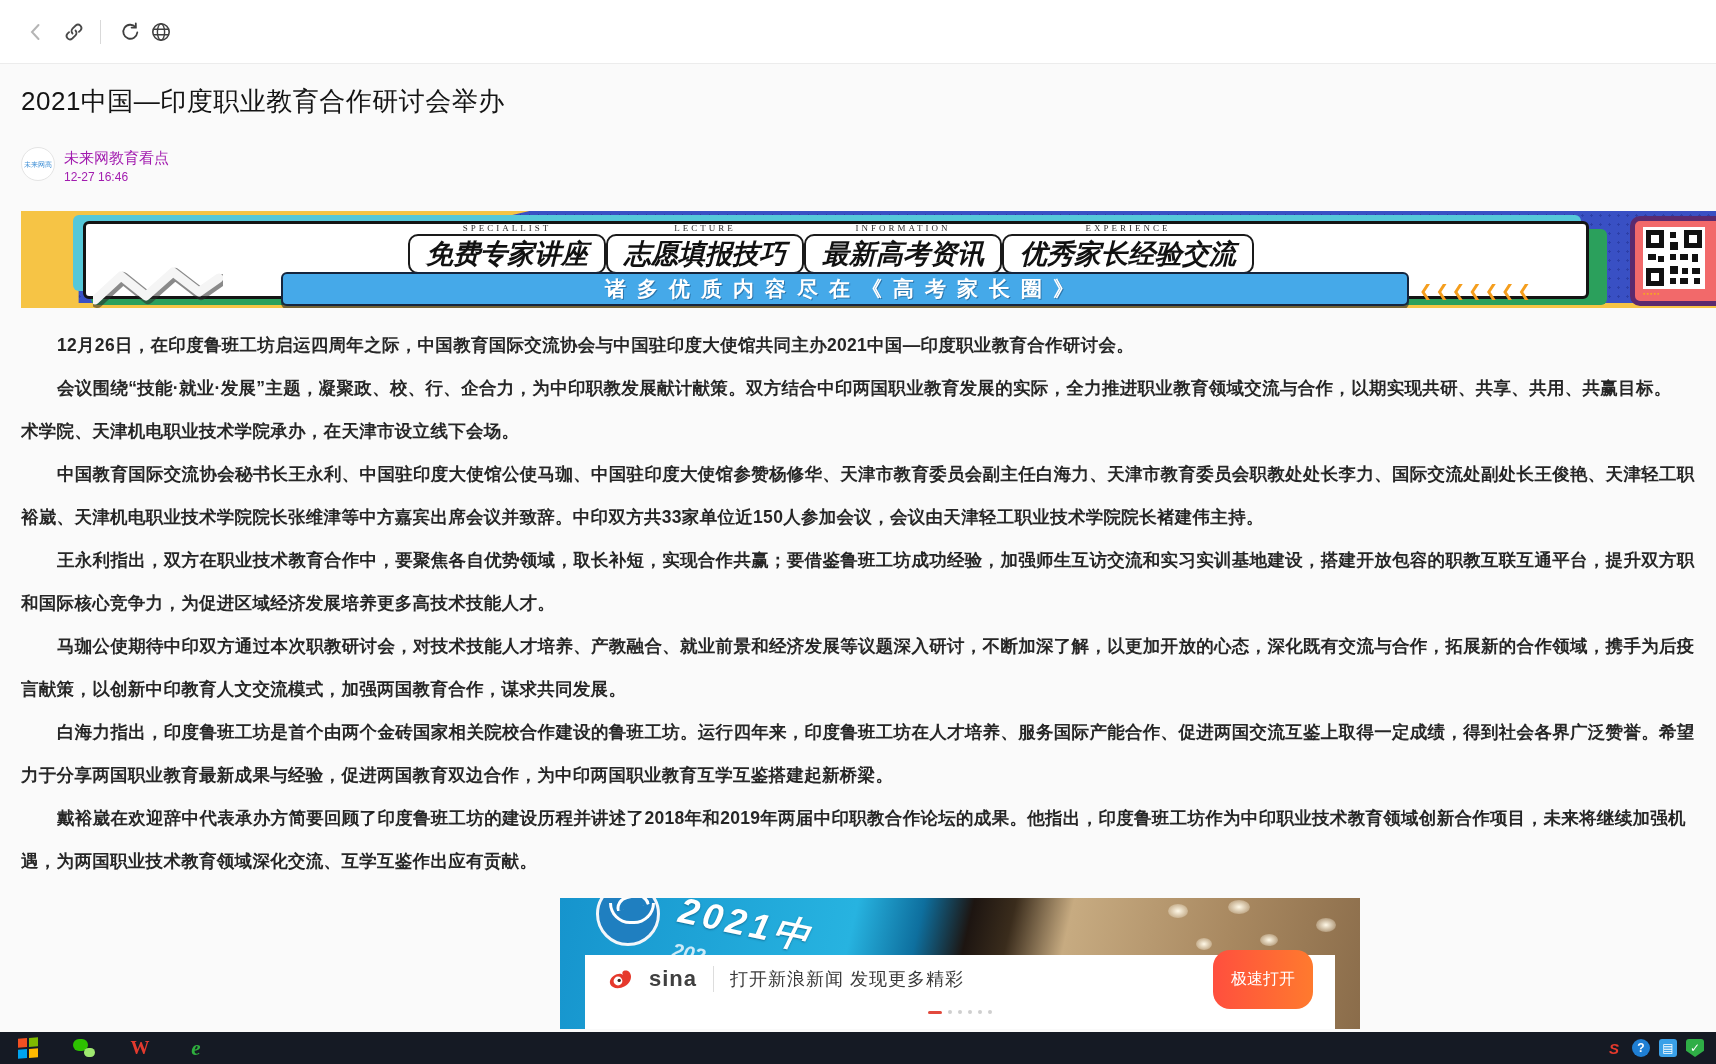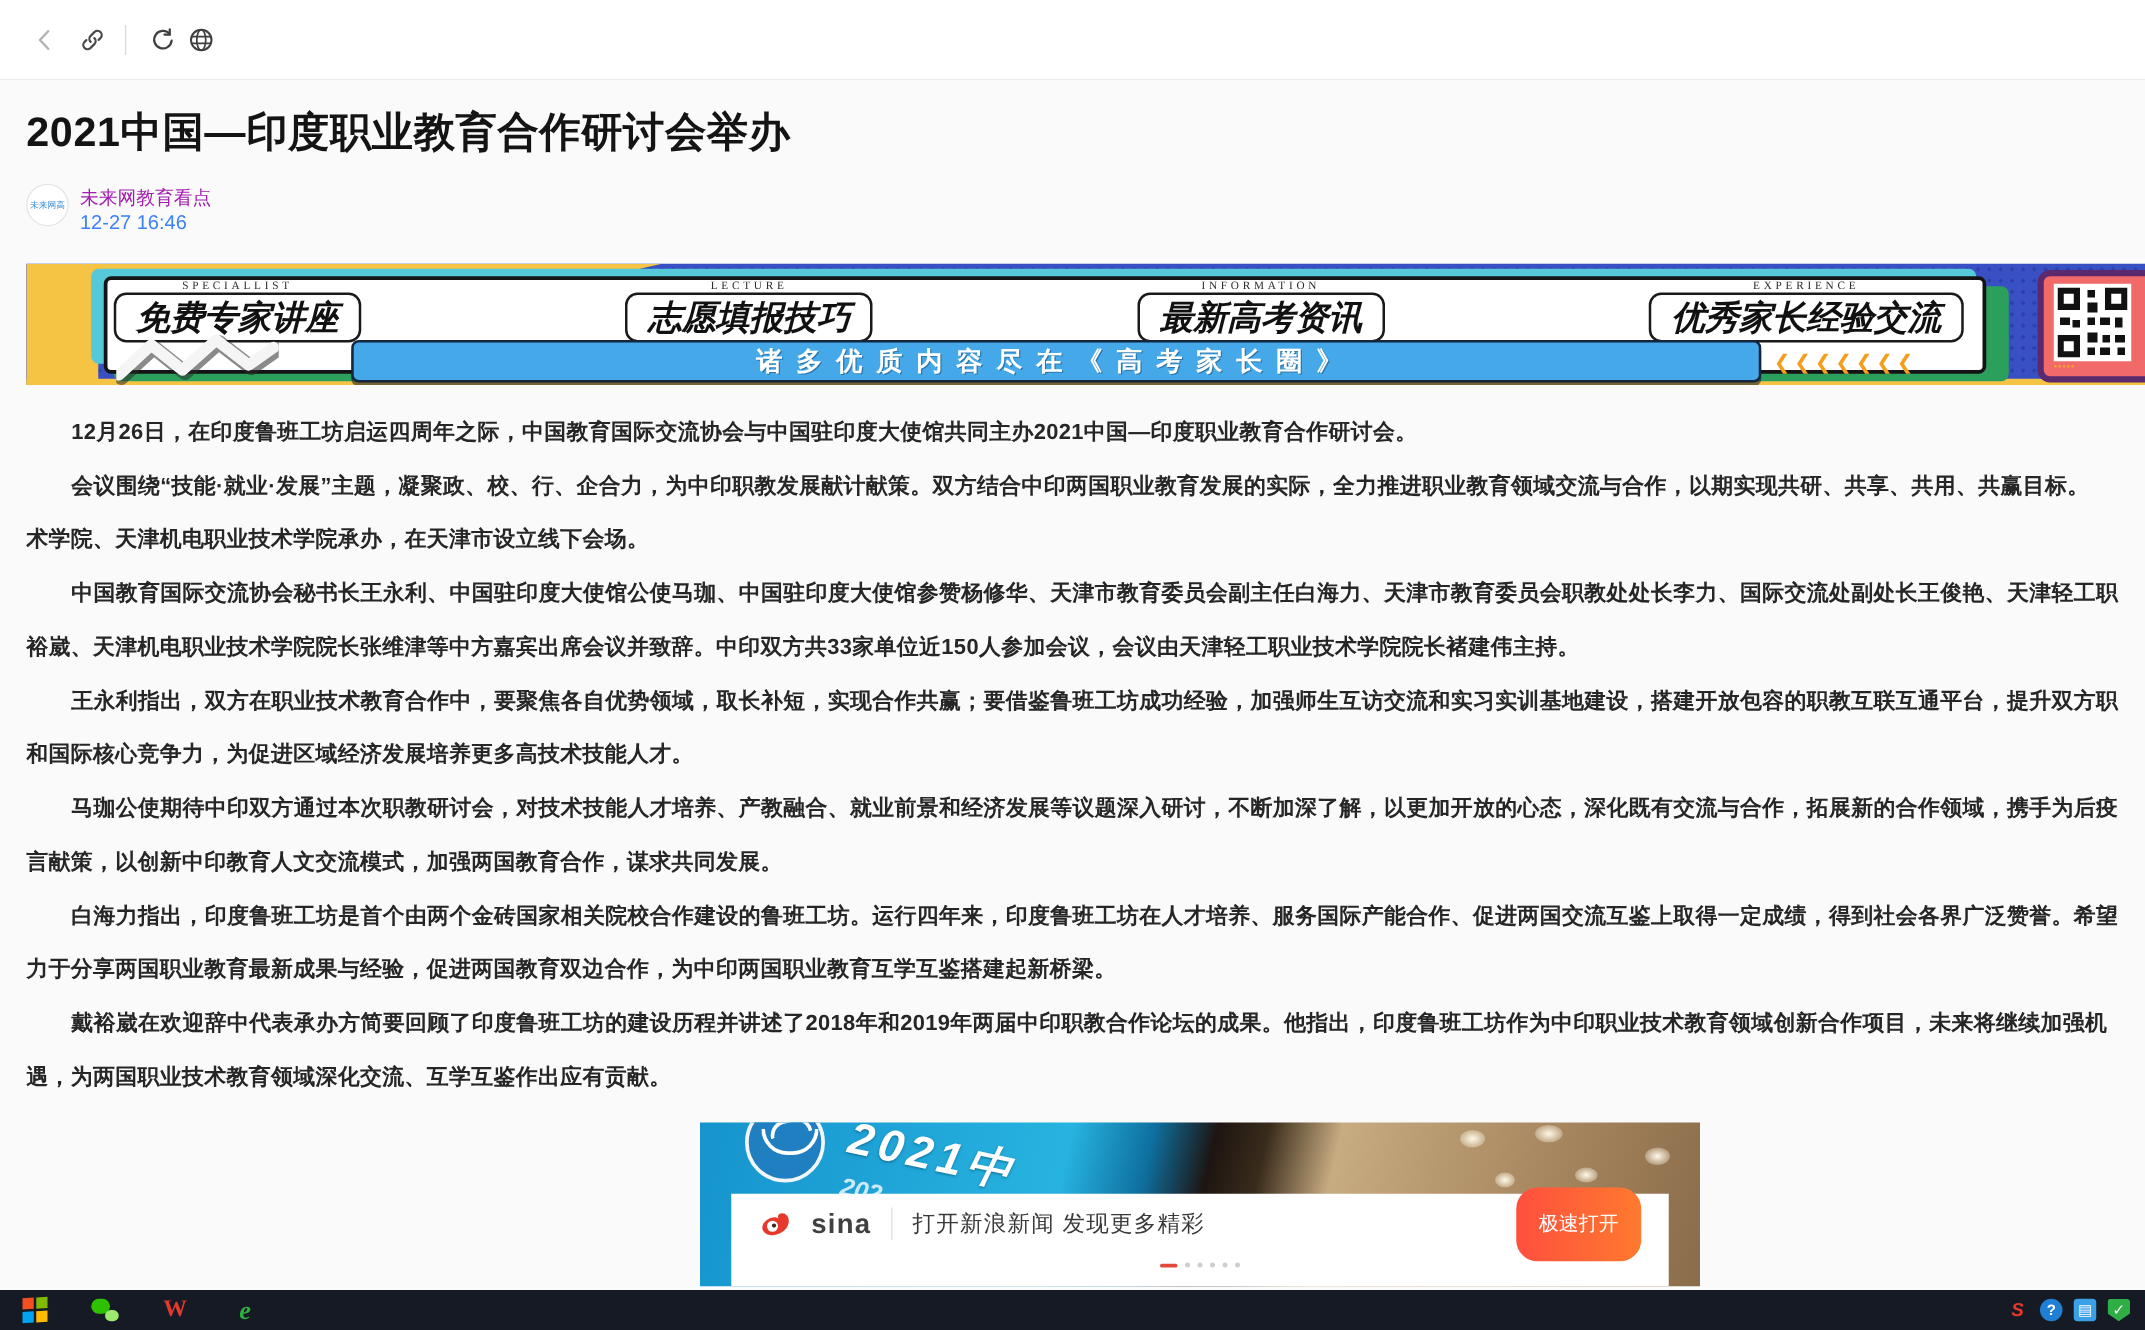--- a/index.html
+++ b/index.html
@@ -6,43 +6,43 @@
   html,body { width:1716px; height:1064px; overflow:hidden; background:#fafafa;
     font-family:"Liberation Sans","DejaVu Sans",sans-serif; }
 
   
   .toolbar { position:absolute; left:0; top:0; width:1716px; height:64px;
     background:#ffffff; border-bottom:1px solid #ececec; }
   .tb-icon { position:absolute; top:20px; width:24px; height:24px; cursor:pointer; }
   .tb-divider { position:absolute; top:20px; width:1px; height:24px; background:#d9d9d9; }
 
   
-  .article-title { position:absolute; left:21px; top:84px; font-size:33px; font-weight:bold;
+  .article-title { position:absolute; left:21px; top:84px; font-size:26px; font-weight:normal;
     color:#141414; letter-spacing:.5px; }
   .avatar { position:absolute; left:21px; top:147px; width:34px; height:34px; border-radius:50%;
     background:#fff; border:1px solid #e4e4e4; overflow:hidden; text-align:center; }
   .avatar span { font-size:7px; color:#3f8fd6; line-height:34px; }
   .author-name { position:absolute; left:64px; top:149px; font-size:15px; color:#a21caf; }
-  .author-time { position:absolute; left:64px; top:170px; font-size:16px; color:#3b82f6; }
+  .author-time { position:absolute; left:64px; top:170px; font-size:12px; color:#a21caf; }
 
   
   .banner { position:absolute; left:21px; top:211px; width:1695px; height:97px;
     background:#3950c4; overflow:hidden; cursor:pointer;
     background-image:radial-gradient(#2c3fa8 1.3px, transparent 1.4px); background-size:9px 9px; }
   .banner-yellow { position:absolute; left:0; top:0; width:100%; height:100%; background:#f6c445;
     clip-path:polygon(0 0, 30% 0, 25% 20%, 3.4% 20%, 3.4% 100%, 0 100%); }
   .banner-yellow-bottom { position:absolute; left:0; bottom:0; width:100%; height:5px; background:#f6c445; }
   .accent-green { position:absolute; left:70px; top:18px; width:1516px; height:76px;
     background:#2ba05c; border-radius:6px; }
   .accent-teal { position:absolute; left:52px; top:4px; width:1508px; height:76px;
     background:#55c8d9; border-radius:6px; }
   .banner-card { position:absolute; left:62px; top:10px; width:1506px; height:78px;
     background:#ffffff; border:3px solid #141414; border-radius:6px; }
   .banner-items { position:absolute; left:70px; top:12px; width:1480px; height:52px;
-    display:flex; justify-content:space-between; align-items:flex-start; }
+    display:flex; justify-content:center; align-items:flex-start; }
   .banner-item { text-align:center; }
   .banner-item .en { font-size:9px; letter-spacing:3px; color:#2b2b2b;
     font-family:"Liberation Serif","DejaVu Serif",serif; }
   .banner-item .zh { display:inline-block; margin-top:1px; border:2px solid #1a1a1a; border-radius:10px;
     padding:0 16px; font-size:27px; font-weight:bold; color:#111;
     font-family:"Liberation Serif","DejaVu Serif",serif; font-style:italic; white-space:nowrap; }
   .banner-band { position:absolute; left:260px; bottom:2px; width:1128px; height:34px;
     background:#45a9e9; border:2px solid #15253d; border-radius:6px;
     box-shadow:0 3px 0 rgba(10,20,40,.55); display:flex; align-items:center; justify-content:center; }
   .banner-band span { color:#fff; font-weight:bold; font-size:21px; letter-spacing:11px; white-space:nowrap;

